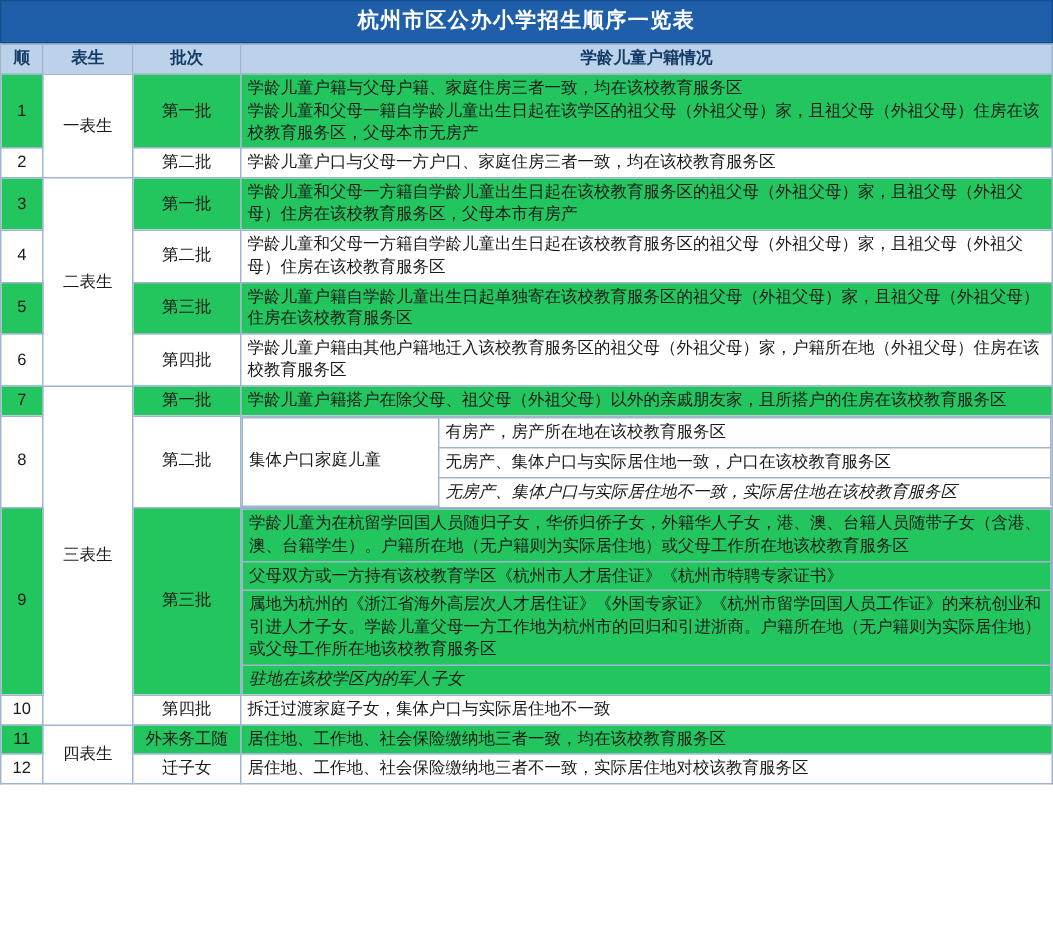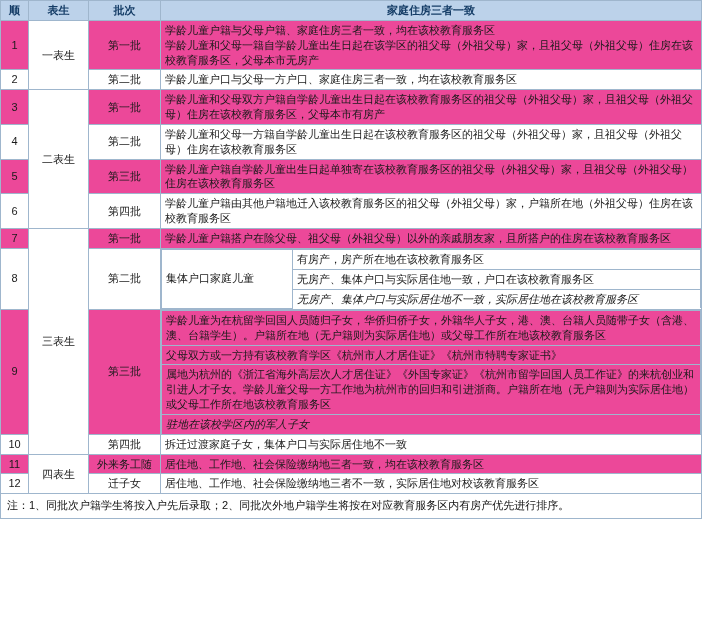--- a/index.html
+++ b/index.html
@@ -49,21 +49,21 @@
     text-align: center;
     font-weight: bold;
     color: #143c66;
     font-size: 12px;
     padding: 4px 2px;
   }
   .c-num, .c-type, .c-batch {
     text-align: center;
   }
   .cellA { background: #ffffff; }
-  .cellB { background: #ec4899; }
+  .cellB { background: #22c55e; }
   .desc { text-align: left; }
   .sub-table {
     border-collapse: collapse;
     width: 100%;
   }
   .sub-table td {
     border: 0;
     border-bottom: 1px solid #9fb6cd;
     padding: 3px 4px;
     font-size: 11px;
@@ -88,34 +88,35 @@
     color: #111;
   }
   .stack-line { display: block; }
   .pad-cell { padding: 4px 5px; }
 </style>
 </head>
 <body>
 
 <div id="sheet">
 
+  <div class="title-bar">杭州市区公办小学招生顺序一览表</div>
 
   <table class="grid">
     <colgroup>
       <col style="width:28px">
       <col style="width:60px">
       <col style="width:72px">
       <col>
     </colgroup>
     <thead>
       <tr>
         <th class="hdr">顺</th>
         <th class="hdr">表生</th>
         <th class="hdr">批次</th>
-        <th class="hdr">家庭住房三者一致</th>
+        <th class="hdr">学龄儿童户籍情况</th>
       </tr>
     </thead>
     <tbody>
 
       <tr>
         <td class="c-num cellB" rowspan="1">1</td>
         <td class="c-type cellA" rowspan="2">一表生</td>
         <td class="c-batch cellB">第一批</td>
         <td class="desc cellB pad-cell">
           <span class="stack-line">学龄儿童户籍与父母户籍、家庭住房三者一致，均在该校教育服务区</span>
@@ -125,21 +126,21 @@
       <tr>
         <td class="c-num cellA">2</td>
         <td class="c-batch cellA">第二批</td>
         <td class="desc cellA pad-cell">学龄儿童户口与父母一方户口、家庭住房三者一致，均在该校教育服务区</td>
       </tr>
 
       <tr>
         <td class="c-num cellB">3</td>
         <td class="c-type cellA" rowspan="4">二表生</td>
         <td class="c-batch cellB">第一批</td>
-        <td class="desc cellB pad-cell">学龄儿童和父母双方户籍自学龄儿童出生日起在该校教育服务区的祖父母（外祖父母）家，且祖父母（外祖父母）住房在该校教育服务区，父母本市有房产</td>
+        <td class="desc cellB pad-cell">学龄儿童和父母一方籍自学龄儿童出生日起在该校教育服务区的祖父母（外祖父母）家，且祖父母（外祖父母）住房在该校教育服务区，父母本市有房产</td>
       </tr>
       <tr>
         <td class="c-num cellA">4</td>
         <td class="c-batch cellA">第二批</td>
         <td class="desc cellA pad-cell">学龄儿童和父母一方籍自学龄儿童出生日起在该校教育服务区的祖父母（外祖父母）家，且祖父母（外祖父母）住房在该校教育服务区</td>
       </tr>
       <tr>
         <td class="c-num cellB">5</td>
         <td class="c-batch cellB">第三批</td>
         <td class="desc cellB pad-cell">学龄儿童户籍自学龄儿童出生日起单独寄在该校教育服务区的祖父母（外祖父母）家，且祖父母（外祖父母）住房在该校教育服务区</td>
@@ -212,15 +213,14 @@
       </tr>
       <tr>
         <td class="c-num cellA">12</td>
         <td class="c-batch cellA nowrap-cell">迁子女</td>
         <td class="desc cellA pad-cell">居住地、工作地、社会保险缴纳地三者不一致，实际居住地对校该教育服务区</td>
       </tr>
 
     </tbody>
   </table>
 
-  <div class="note-bar">注：1、同批次户籍学生将按入户先后录取；2、同批次外地户籍学生将按在对应教育服务区内有房产优先进行排序。</div>
 
 </div>
 
 </body></html>

